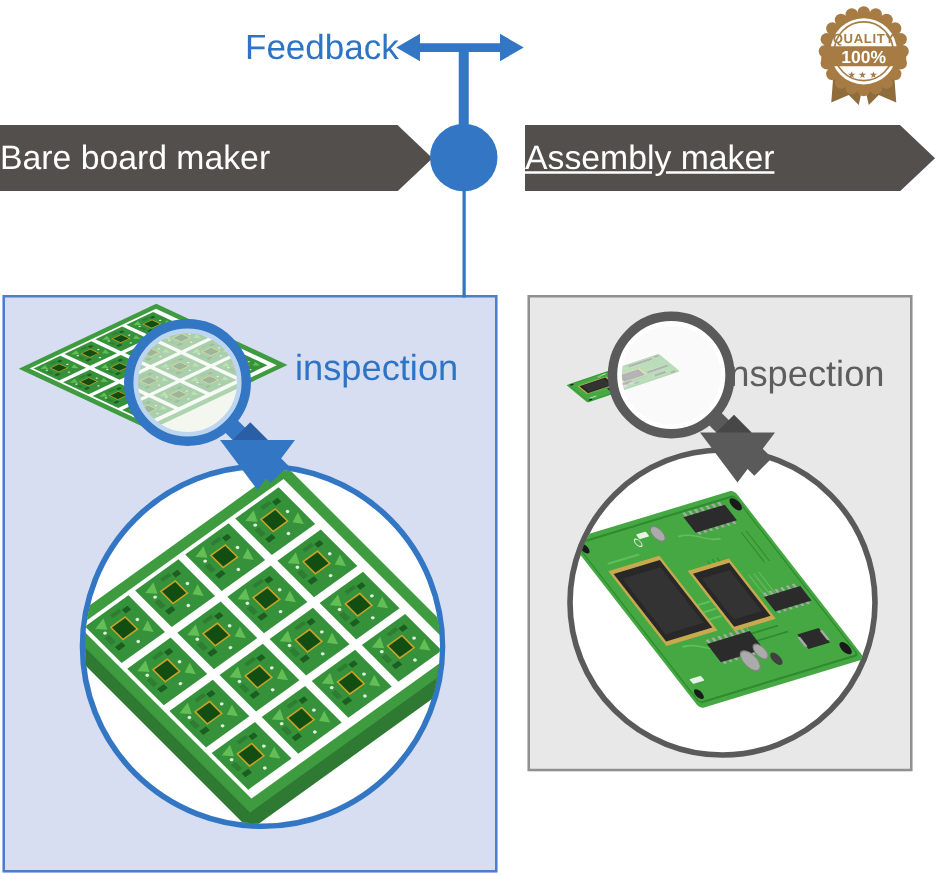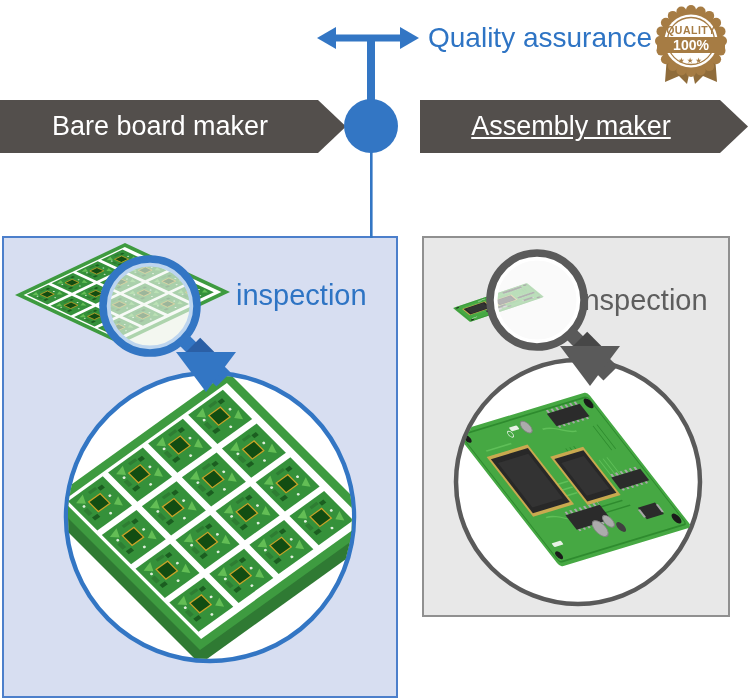--- a/index.html
+++ b/index.html
@@ -3,21 +3,21 @@
 <meta charset="utf-8">
 <style>
   html,body{margin:0;padding:0;background:#fff;}
   .canvas{position:relative;width:750px;height:700px;background:#fff;overflow:hidden;
           font-family:"Liberation Sans",sans-serif;}
   .lbl{position:absolute;white-space:nowrap;}
   .lbl-blue{color:#2E74C4;font-size:28px;}
   .lbl-insp-left{color:#2E74C4;font-size:29px;}
   .lbl-insp-right{color:#5E5E5E;font-size:29px;}
   .banner{position:absolute;top:100px;height:53px;background:#534F4C;display:flex;
-          align-items:center;justify-content:center;color:#fff;font-size:27px;}
+          align-items:center;color:#fff;font-size:27px;}
   .banner-left{left:0;width:346px;clip-path:polygon(0 0,318px 0,346px 50%,318px 100%,0 100%);
                padding-right:26px;box-sizing:border-box;}
   .banner-right{left:420px;width:328px;clip-path:polygon(0 0,300px 0,328px 50%,300px 100%,0 100%);
                 padding-right:26px;box-sizing:border-box;text-decoration:underline;}
   .panel{position:absolute;box-sizing:border-box;}
   .panel-left{left:2px;top:236px;width:396px;height:462px;background:#D7DEF1;border:2px solid #4C7FCB;}
   .panel-right{left:422px;top:236px;width:308px;height:381px;background:#E8E8E8;border:2px solid #909090;}
   svg.overlay{position:absolute;left:0;top:0;pointer-events:none;}
 </style>
 </head>
@@ -28,21 +28,21 @@
   <div class="panel panel-left"></div>
   <div class="panel panel-right"></div>
 
   <div class="banner banner-left">
     <span>Bare board maker</span>
   </div>
   <div class="banner banner-right">
     <span>Assembly maker</span>
   </div>
 
-  <div class="lbl lbl-blue" style="left:428px;top:22px;">Quality assurance</div>
+  <div class="lbl lbl-blue" style="left:196px;top:22px;">Feedback</div>
 
   <div class="lbl lbl-insp-left" style="left:236px;top:279px;">inspection</div>
   <div class="lbl lbl-insp-right" style="left:577px;top:284px;">inspection</div>
 
   <svg class="overlay" width="750" height="700" viewBox="0 0 750 700">
     <defs>
       <clipPath id="clipL">
           <circle cx="210" cy="517" r="142"></circle>
         </clipPath>
       <clipPath id="clipR">

